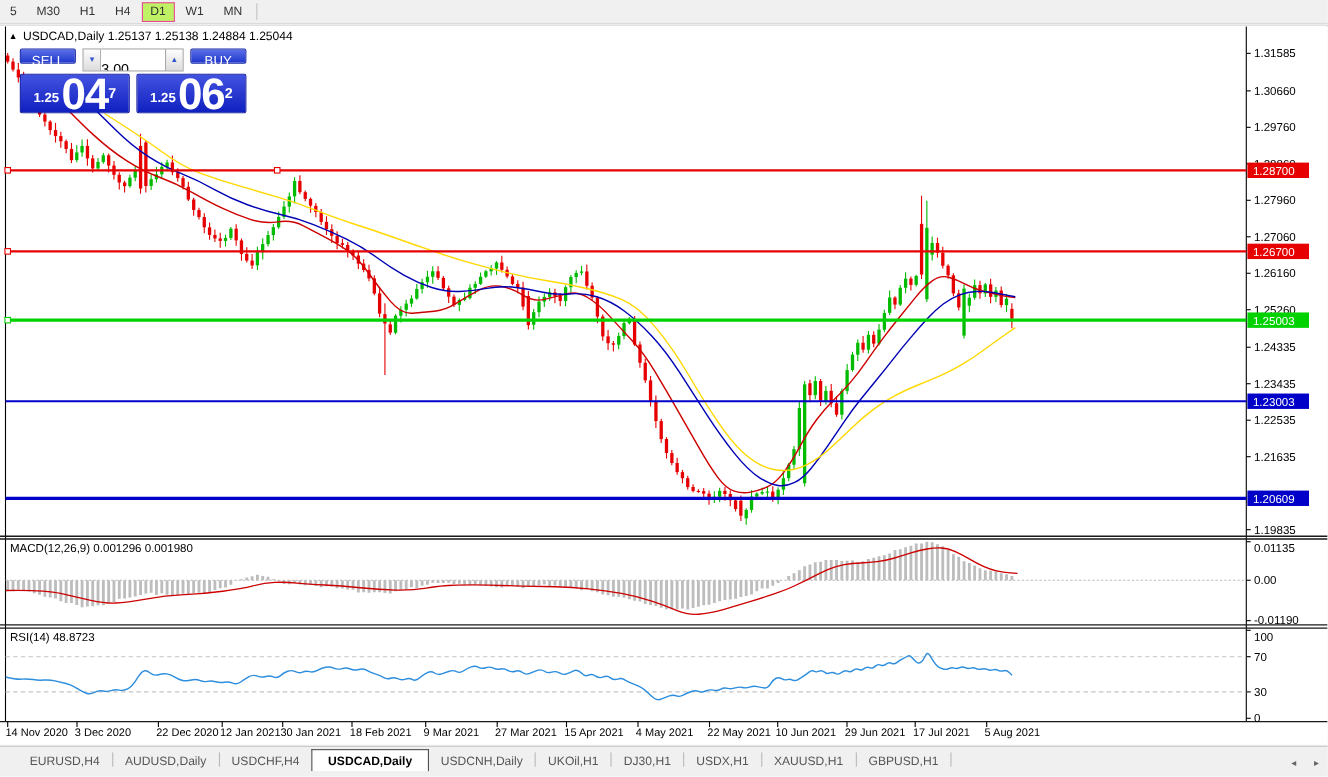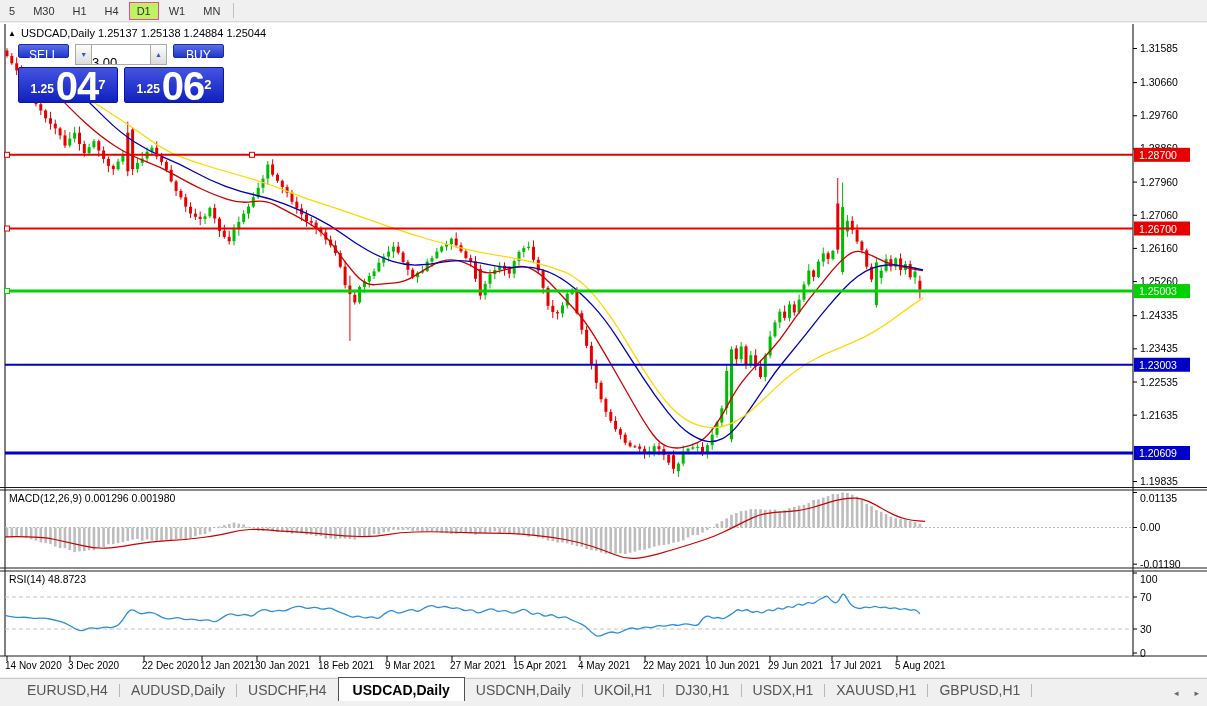--- a/index.html
+++ b/index.html
@@ -29,21 +29,21 @@
   .tp-gap{width:6px;}
   .tp-row2{display:flex;margin-top:2px;height:49px;}
   .quote{width:100px;height:36px;background:linear-gradient(#4353e0,#1020c0);border:1px solid #0c17a0;border-radius:2px;
          box-sizing:border-box;color:#fff;display:flex;align-items:flex-end;justify-content:center;padding-bottom:2px;}
   .quote .small{font-size:12px;font-weight:bold;margin-right:2px;line-height:22px;}
   .quote .big{font-size:40px;font-weight:bold;line-height:28px;letter-spacing:-1px;}
   .quote .sup{font-size:13px;font-weight:bold;line-height:30px;align-self:flex-start;margin-top:2px;}
   
   .tabbar{position:absolute;left:0;top:678px;width:1207px;height:23px;background:#f0f0f0;
           border-top:1px solid #c8c8c8;display:flex;align-items:flex-end;z-index:30;}
-  .tab{font-size:14px;color:#555;padding:4px 11px 4px 11px;white-space:nowrap;}
+  .tab{font-size:11px;color:#555;padding:4px 11px 4px 11px;white-space:nowrap;}
   .tab.active{background:#ffffff;color:#000;border:1px solid #505050;border-bottom:1px solid #fff;
               padding:4px 14px;margin-bottom:-1px;font-weight:bold;}
   .tabsep{width:1px;height:13px;background:#b8b8b8;margin-bottom:5px;}
   .tabspacer{flex:1;}
   .tabarrow{font-size:9px;color:#666;padding:4px 8px;}
   .bottomstrip{position:absolute;left:0;top:701px;width:1207px;height:5px;background:#f0f0f0;z-index:30;}
 </style>
 </head>
 <body>
 

